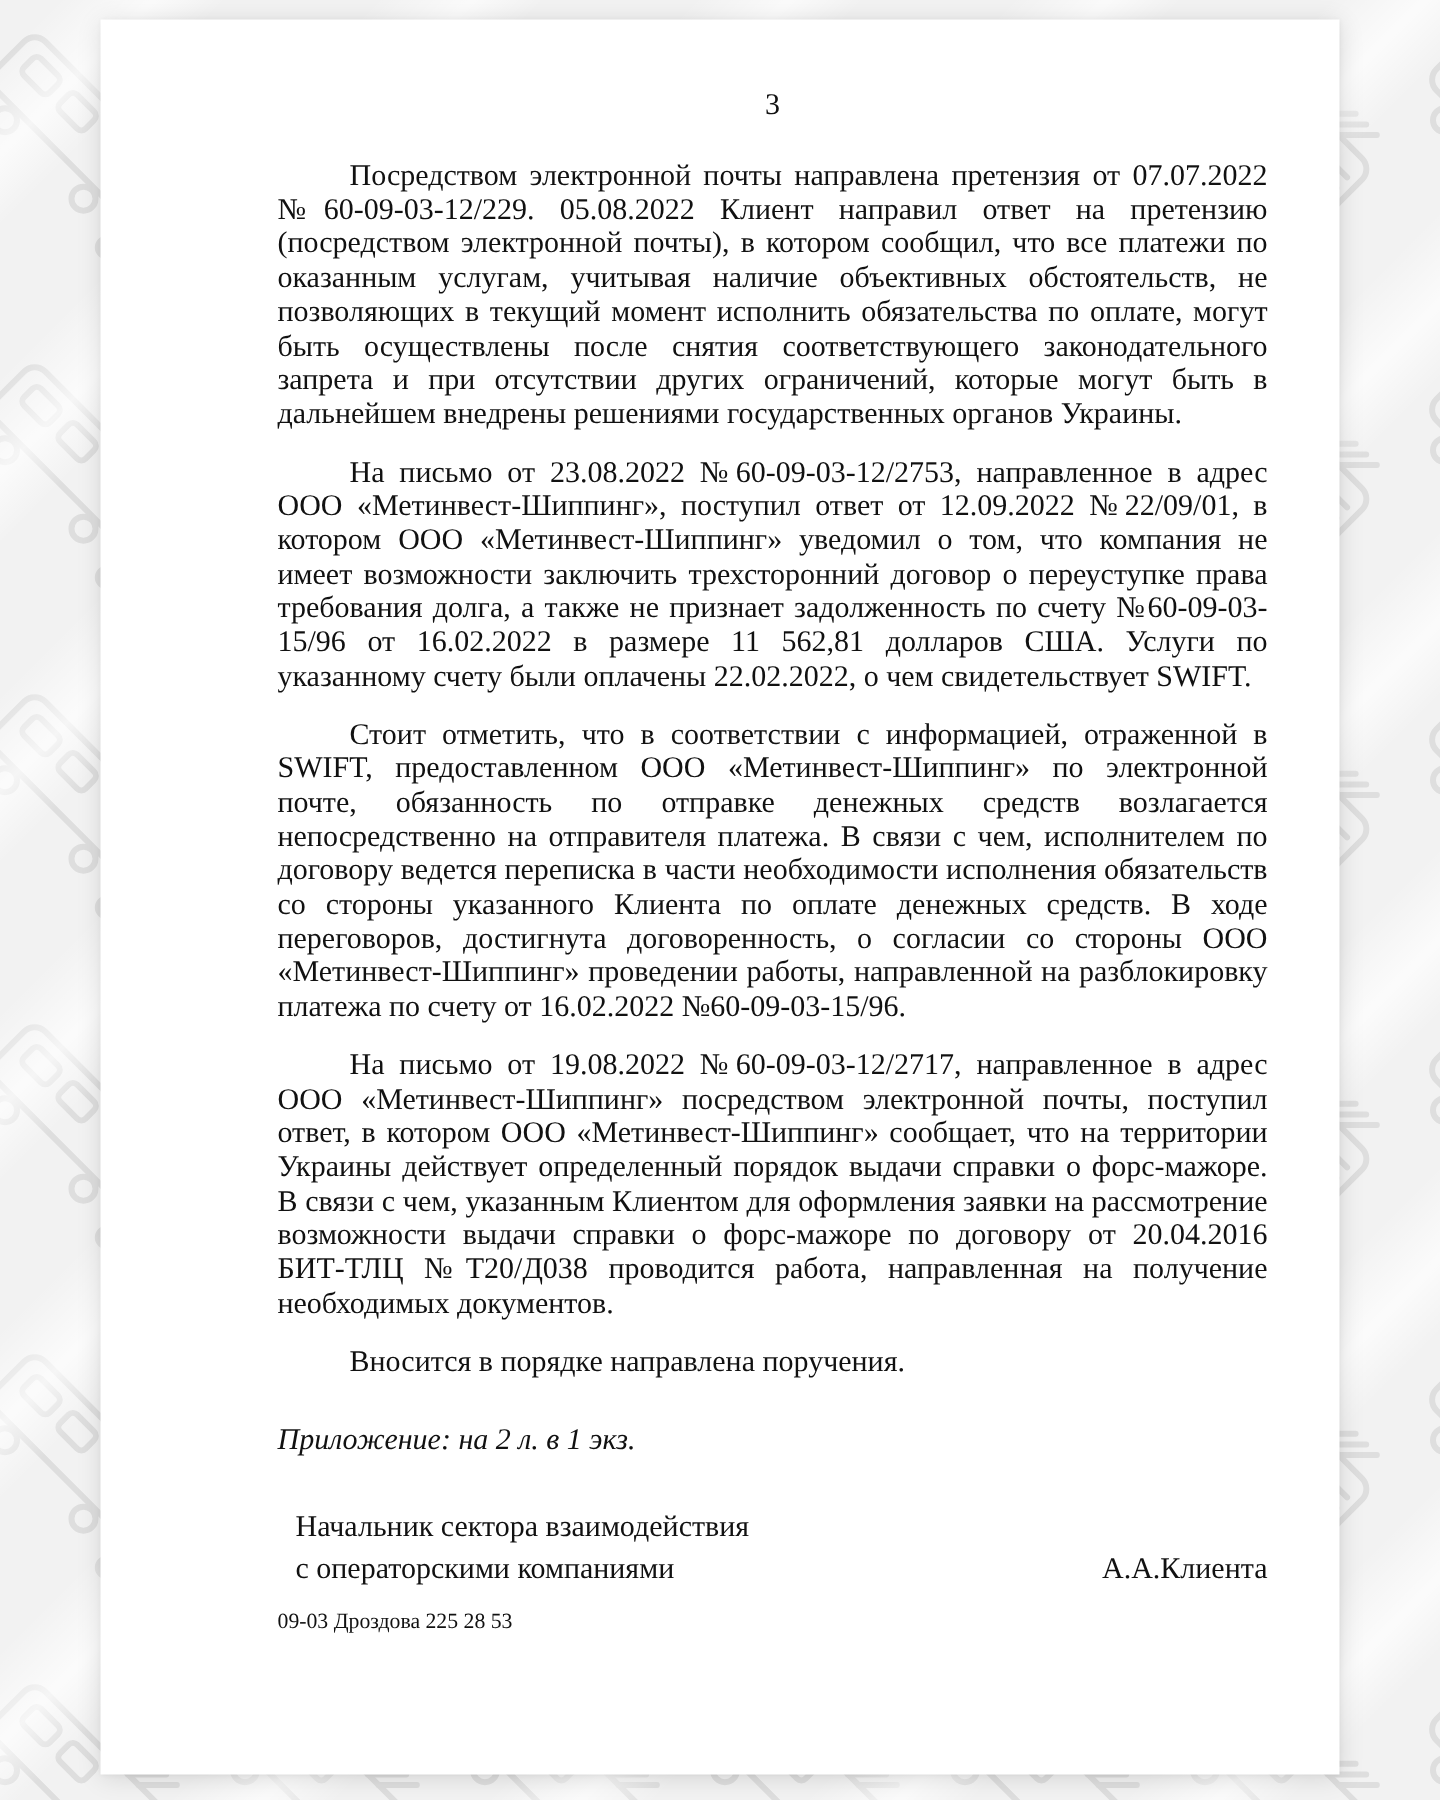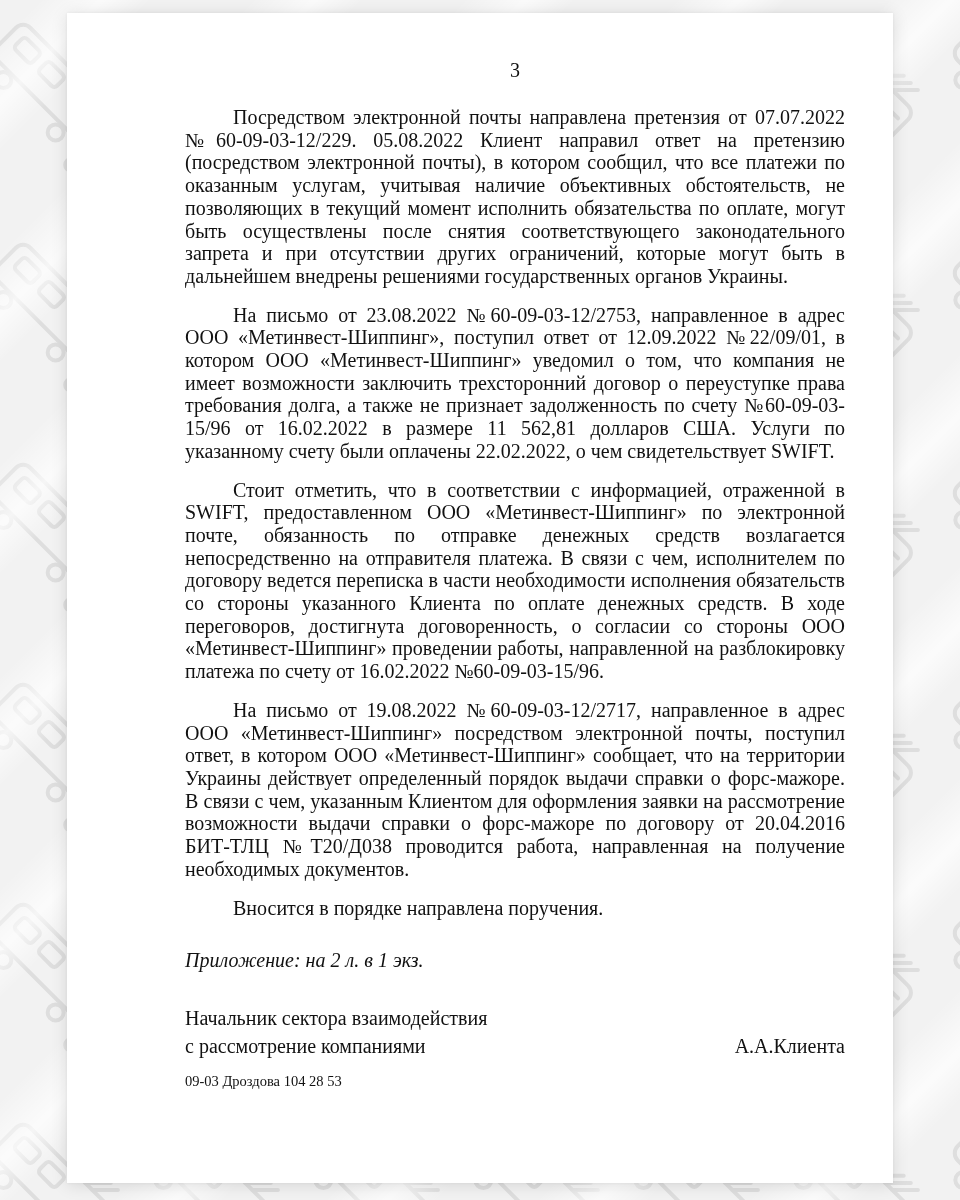--- a/index.html
+++ b/index.html
@@ -60,20 +60,21 @@
     font-size: 20px;
     line-height: 23px;
     font-style: italic;
   }
   .signature {
     margin-top: 32px;
     display: flex;
     justify-content: space-between;
     align-items: flex-end;
     font-size: 20px;
+    margin-left: 12px;
   }
   .signature .position {
     line-height: 28px;
   }
   .signature .name {
     line-height: 28px;
     white-space: nowrap;
   }
   .footer-note {
     margin-top: 12px;
@@ -115,20 +116,20 @@
         <p>Стоит отметить, что в соответствии с информацией, отраженной в SWIFT, предоставленном ООО «Метинвест-Шиппинг» по электронной почте, обязанность по отправке денежных средств возлагается непосредственно на отправителя платежа. В связи с чем, исполнителем по договору ведется переписка в части необходимости исполнения обязательств со стороны указанного Клиента по оплате денежных средств. В ходе переговоров, достигнута договоренность, о согласии со стороны ООО «Метинвест-Шиппинг» проведении работы, направленной на разблокировку платежа по счету от 16.02.2022 №60-09-03-15/96.</p>
         <p>На письмо от 19.08.2022 №60-09-03-12/2717, направленное в адрес ООО «Метинвест-Шиппинг» посредством электронной почты, поступил ответ, в котором ООО «Метинвест-Шиппинг» сообщает, что на территории Украины действует определенный порядок выдачи справки о форс-мажоре. В связи с чем, указанным Клиентом для оформления заявки на рассмотрение возможности выдачи справки о форс-мажоре по договору от 20.04.2016 БИТ-ТЛЦ №Т20/Д038 проводится работа, направленная на получение необходимых документов.</p>
         <p>Вносится в порядке направлена поручения.</p>
       </div>
 
     <div class="attachment">Приложение: на 2 л. в 1 экз.</div>
 
     <div class="signature">
       <div class="position">
         <div>Начальник сектора взаимодействия</div>
-        <div>с рассмотрение компаниями</div>
+        <div>с операторскими компаниями</div>
       </div>
       <div class="name">А.А.Клиента</div>
     </div>
 
-    <div class="footer-note">09-03 Дроздова 104 28 53</div>
+    <div class="footer-note">09-03 Дроздова 225 28 53</div>
   </div>
 </div>
 
 </body></html>

